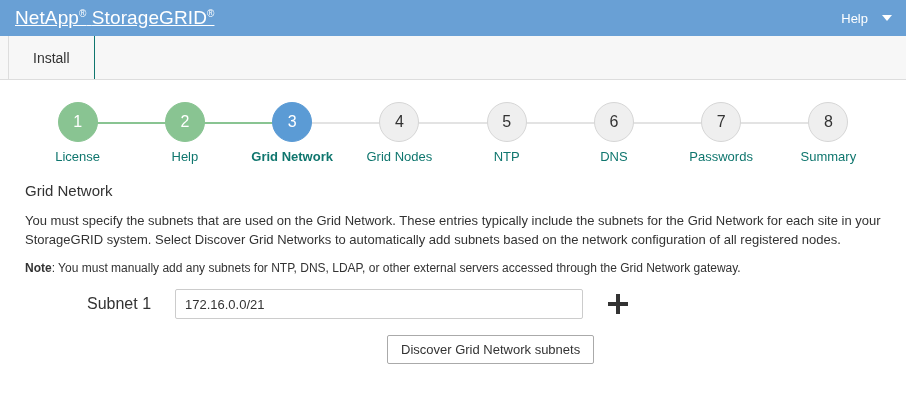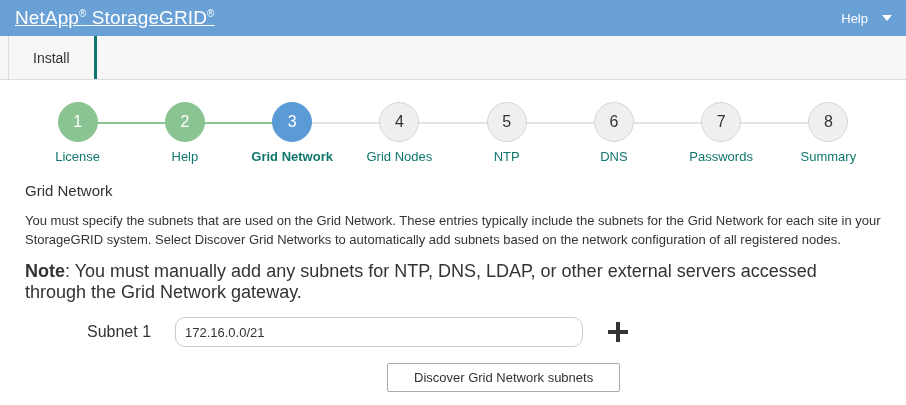--- a/index.html
+++ b/index.html
@@ -53,21 +53,21 @@
     align-items: stretch;
   }
   .tab {
     display: flex;
     align-items: center;
     padding: 0 24px;
     font-size: 14px;
     color: #333333;
     background: #f7f7f7;
     border-left: 1px solid #dddddd;
-    border-right: 3px solid #0f766e;
+    border-right: 1px solid #0f766e;
     margin-left: 8px;
   }
 
   
   .stepper {
     position: relative;
     margin: 22px 0 0 0;
     height: 64px;
   }
   .steps {
@@ -134,21 +134,21 @@
     color: #333333;
     margin: 8px 0 12px 0;
   }
   p.desc {
     font-size: 13px;
     line-height: 19px;
     margin: 0 0 12px 0;
     color: #333333;
     max-width: 862px;
   }
-  p.note { font-size: 18px; margin: 0 0 14px 0; color: #333333; }
+  p.note { font-size: 12px; margin: 0 0 14px 0; color: #333333; }
   p.note b { font-weight: bold; }
 
   
   .form-row {
     display: flex;
     align-items: center;
     margin-top: 10px;
   }
   .field-label {
     width: 150px;
@@ -158,21 +158,21 @@
   }
   .subnet-input {
     width: 408px;
     height: 30px;
     padding: 4px 9px;
     font-size: 13px;
     font-family: "Liberation Sans", sans-serif;
     color: #333333;
     border: 1px solid #cccccc;
     background: #ffffff;
-    border-radius: 10px;
+    border-radius: 2px;
     outline: none;
   }
   .add-btn {
     margin-left: 24px;
     width: 22px; height: 22px;
     position: relative;
     cursor: pointer;
     background: transparent;
     border: none;
     padding: 0;
@@ -190,21 +190,21 @@
     margin-top: 16px;
     padding-left: 362px;
   }
   .discover-btn {
     font-family: "Liberation Sans", sans-serif;
     font-size: 13px;
     color: #333333;
     background: #ffffff;
     border: 1px solid #aaaaaa;
     border-radius: 2px;
-    padding: 6px 26px;
+    padding: 6px 13px;
     cursor: pointer;
   }
 </style>
 </head>
 <body>
 
 <div class="app-header">
   <div class="brand"><span>NetApp</span><sup>®</sup>
     <span>StorageGRID</span><sup>®</sup>
   </div>

